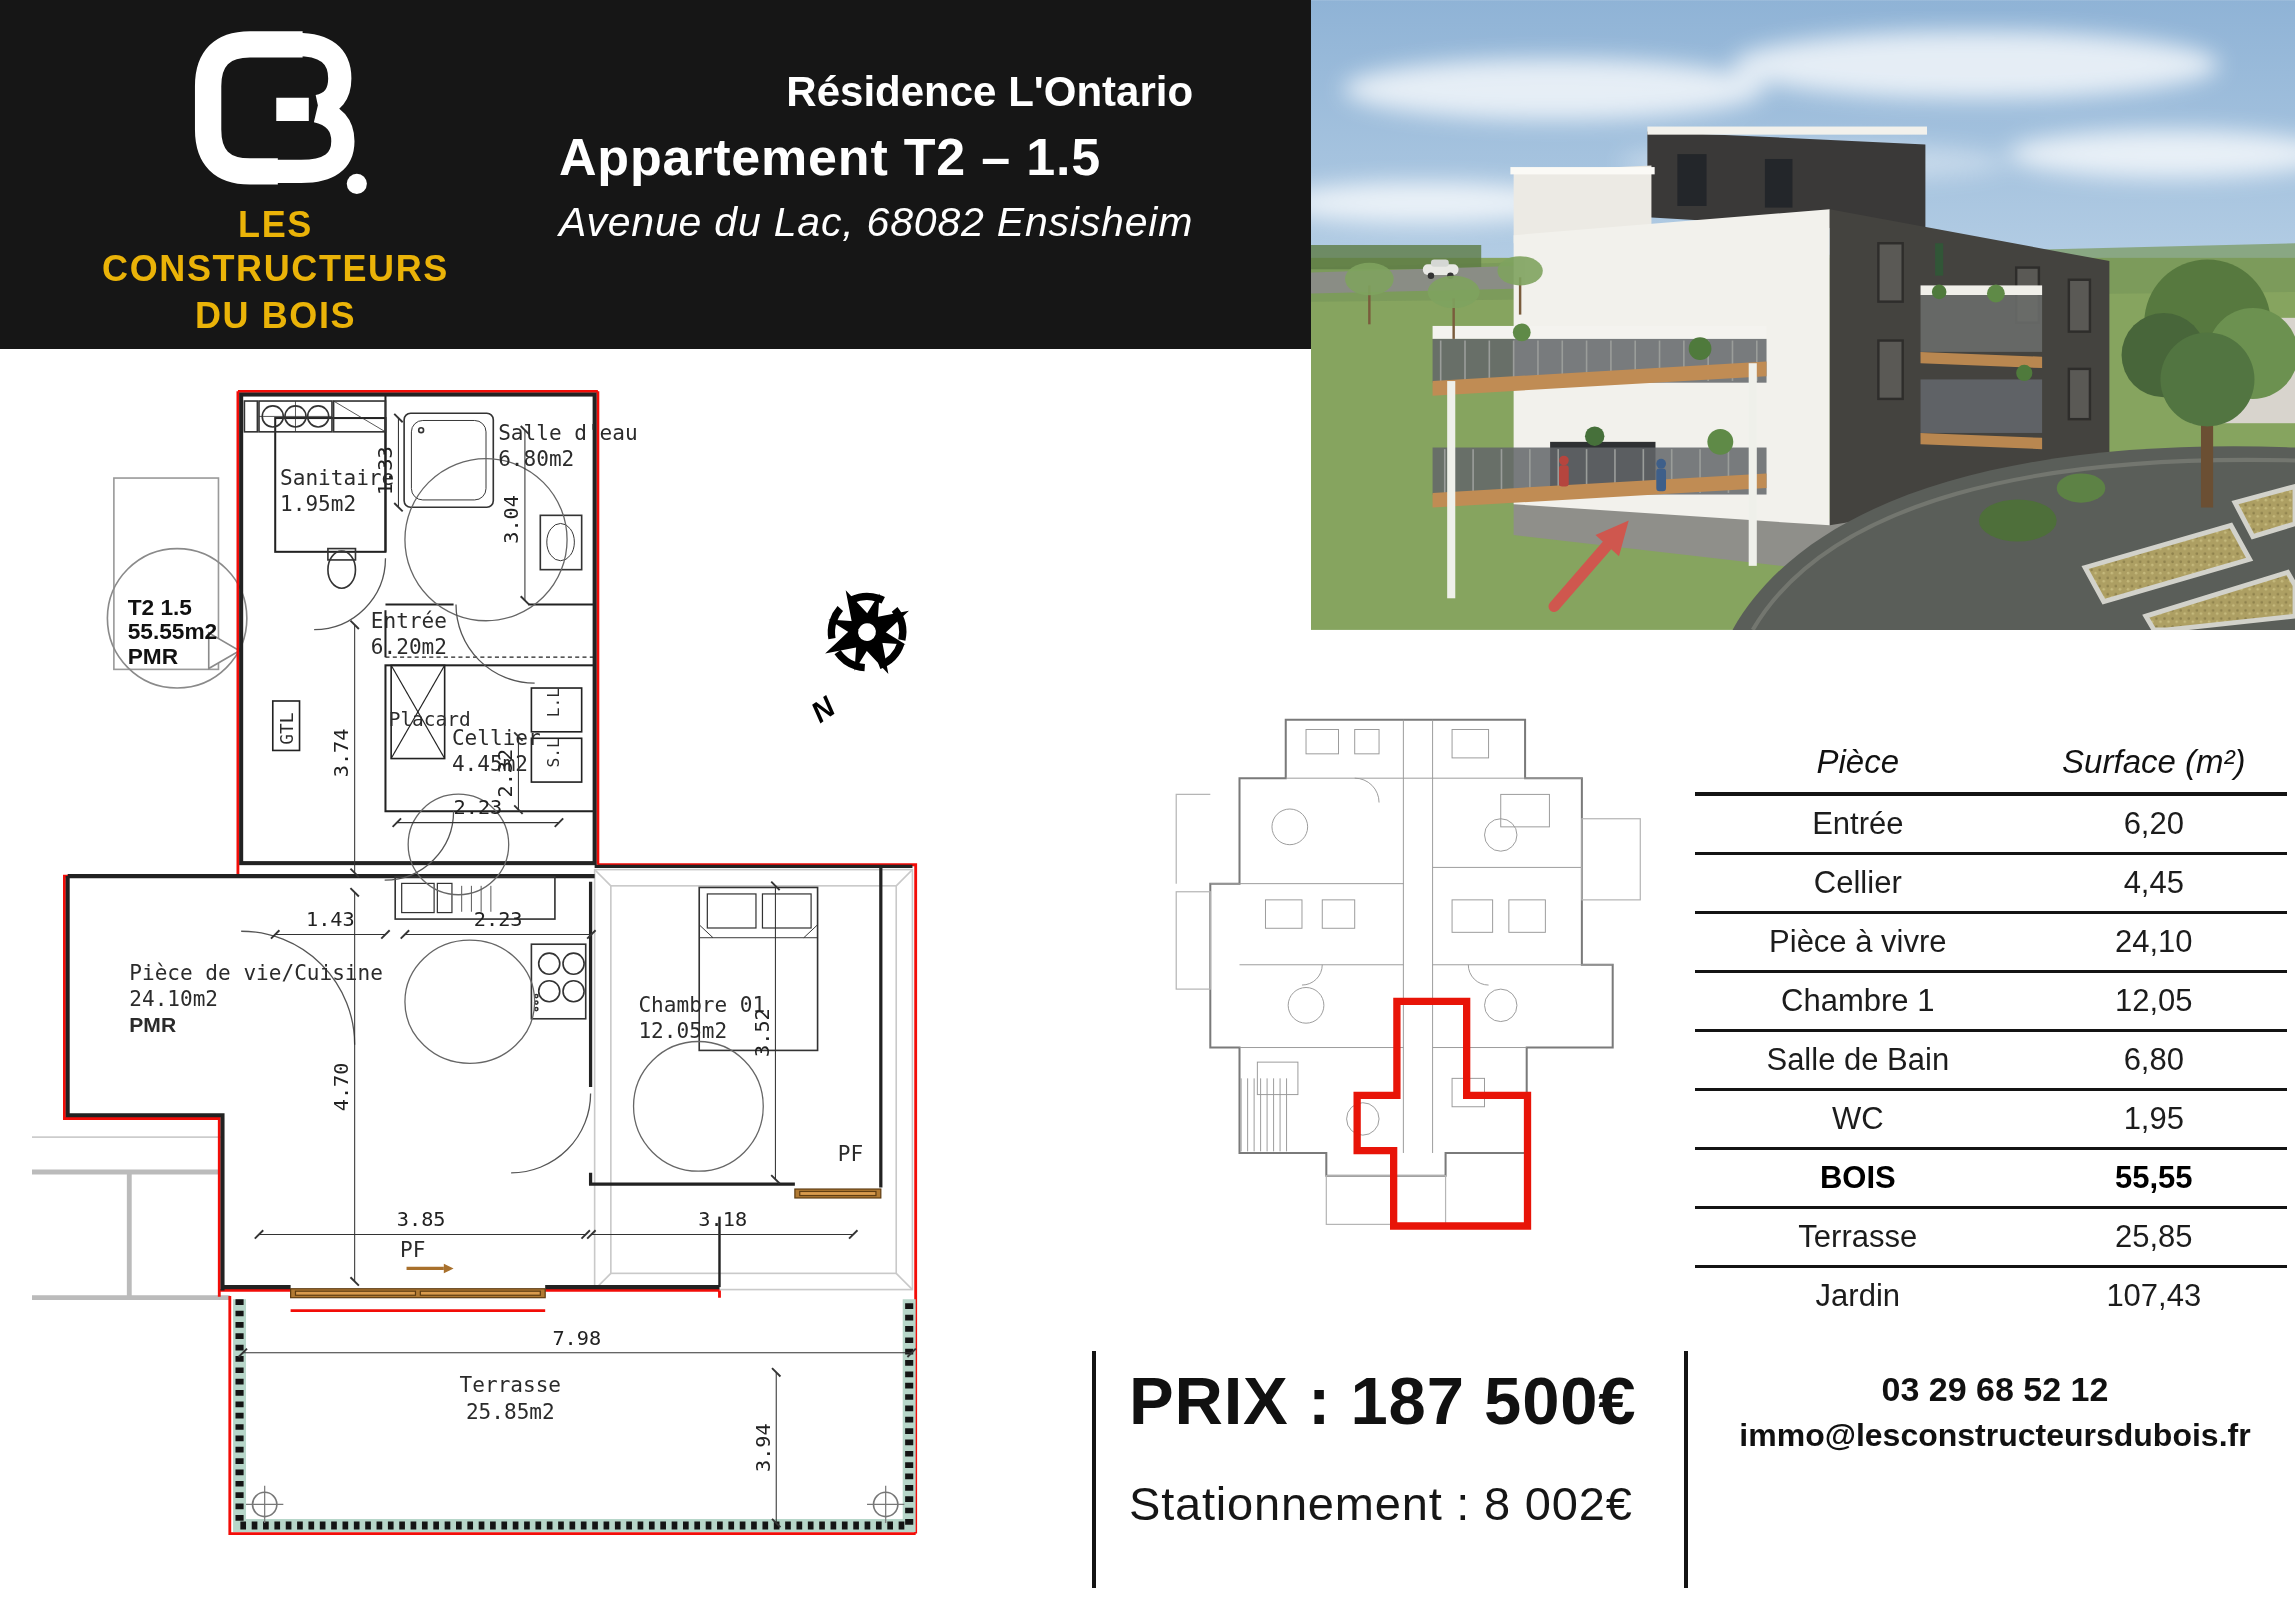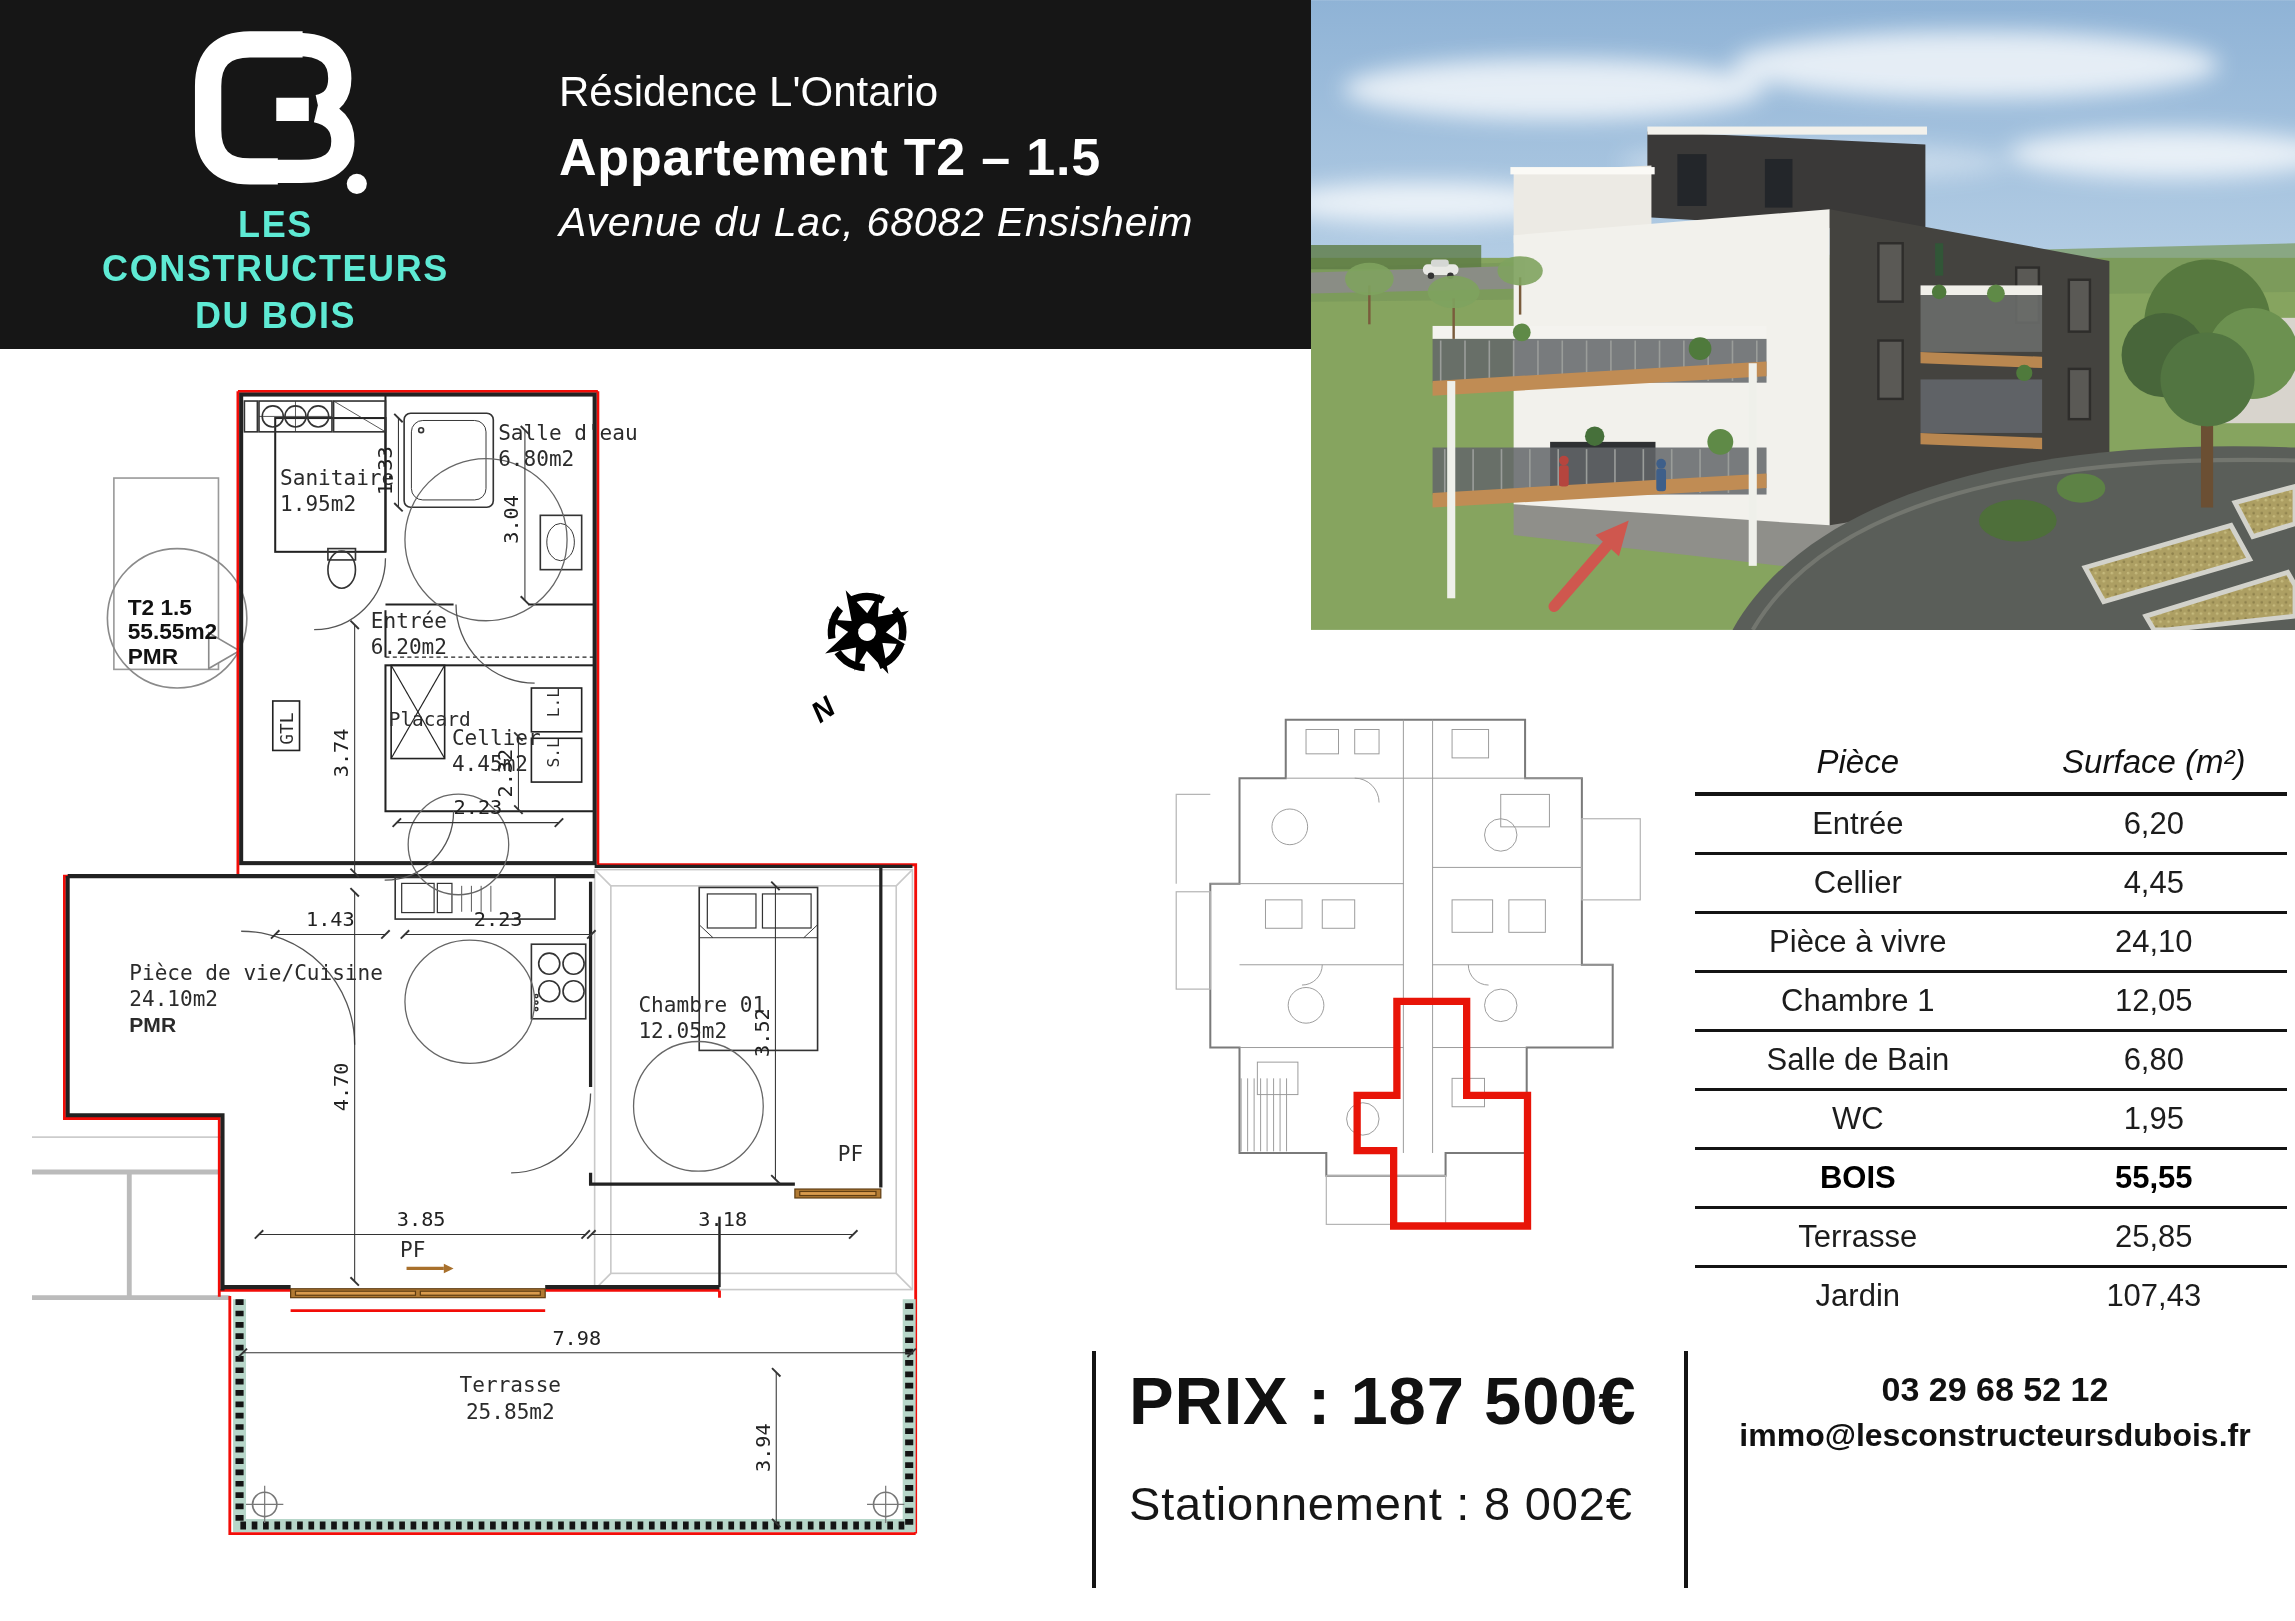--- a/index.html
+++ b/index.html
@@ -2,24 +2,24 @@
 <html style="font-size:13px"><head>
 <meta charset="utf-8">
 <style>
   html,body{margin:0;padding:0;background:#ffffff;}
   body{width:2295px;height:1622px;position:relative;overflow:hidden;
        font-family:"Liberation Sans",sans-serif;color:#111;}
   .abs{position:absolute;}
 
   
   .header{left:0;top:0;width:1311px;height:349px;background:#161616;}
-  .logo-wrap{left:77px;top:14.6px;width:397px;text-align:center;color:#5eead4;}
+  .logo-wrap{left:77px;top:14.6px;width:397px;text-align:center;color:#eab308;}
   .logo-name{font-weight:700;font-size:36px;letter-spacing:1.6px;line-height:1.22;margin-top:3.2px;}
   .title-block{left:559px;top:68px;color:#fff;}
-  .title-residence{font-size:42px;font-weight:400;}
+  .title-residence{font-size:42px;font-weight:700;text-align:right;}
   .title-apartment{font-size:52px;font-weight:800;margin-top:11.4px;letter-spacing:0.8px;}
   .title-address{font-size:41px;font-weight:400;font-style:italic;margin-top:11.4px;letter-spacing:0.8px;}
 
   
   .surface-table{left:1695px;top:732px;width:592px;border-collapse:collapse;}
   .surface-table th{font-size:33px;font-weight:400;font-style:italic;height:58px;vertical-align:middle;
                     border-bottom:4.9px solid #141414;}
   .surface-table td{font-size:31px;font-weight:400;height:54px;text-align:center;vertical-align:middle;
                     border-bottom:3.2px solid #141414;color:#1c1c1c;}
   .surface-table tr.total td{font-weight:700;color:#000;}

